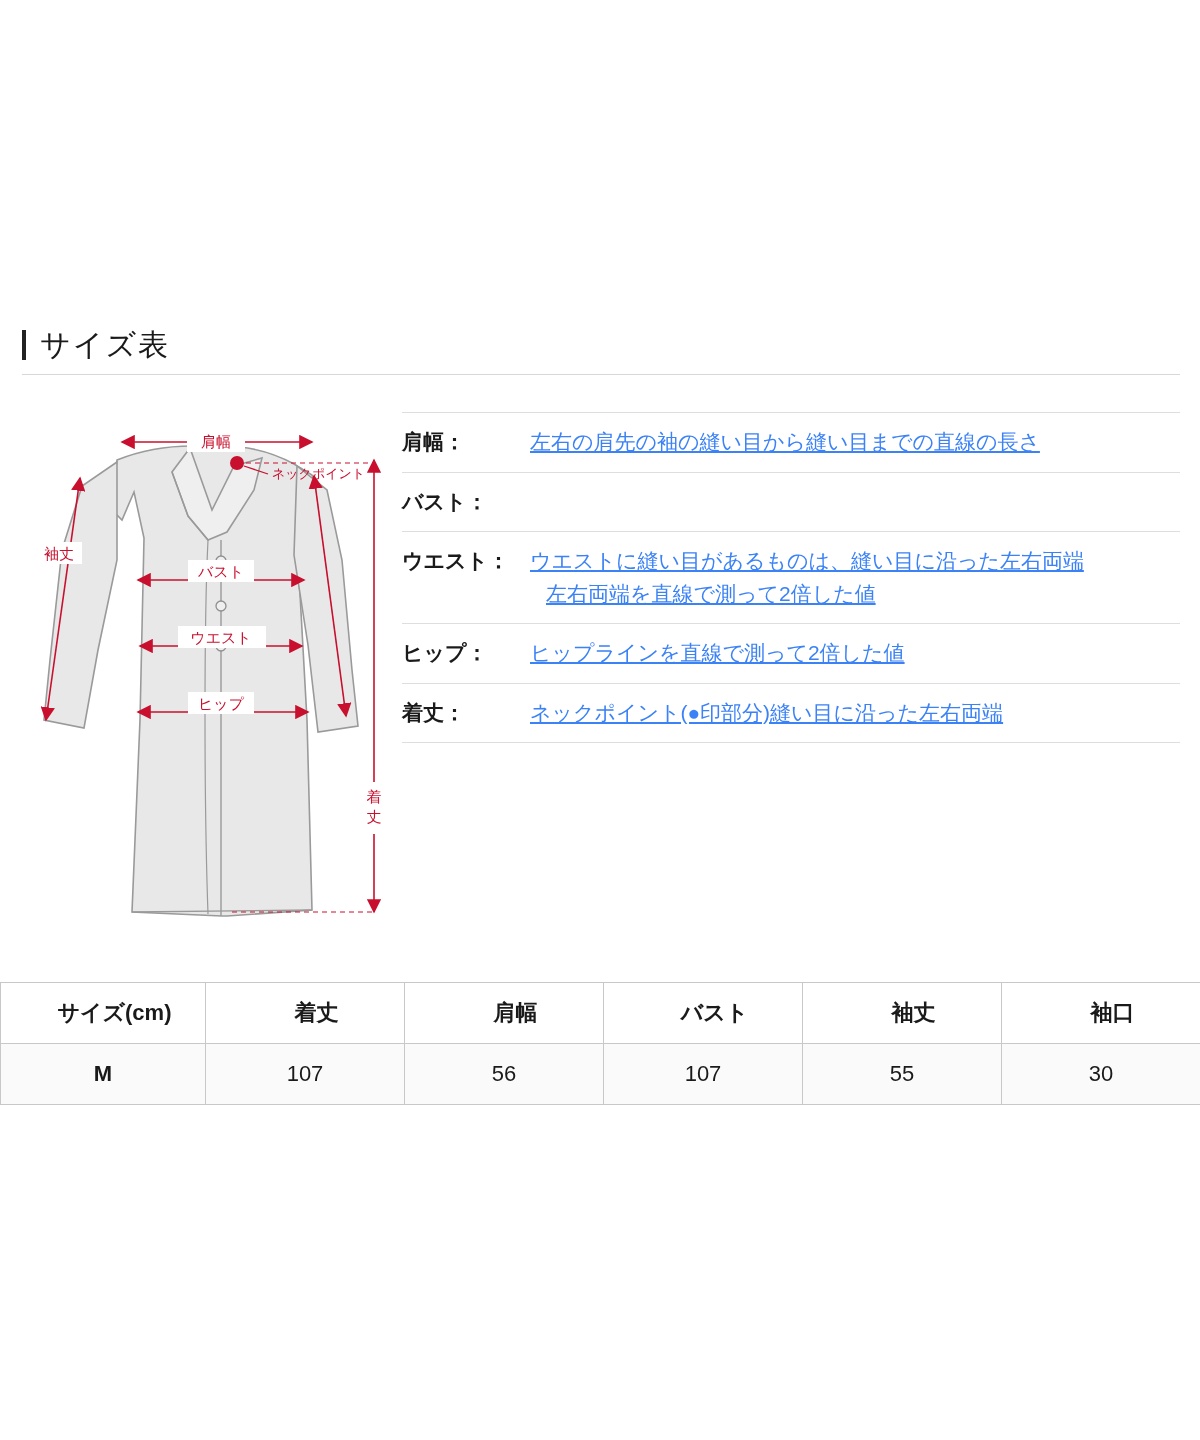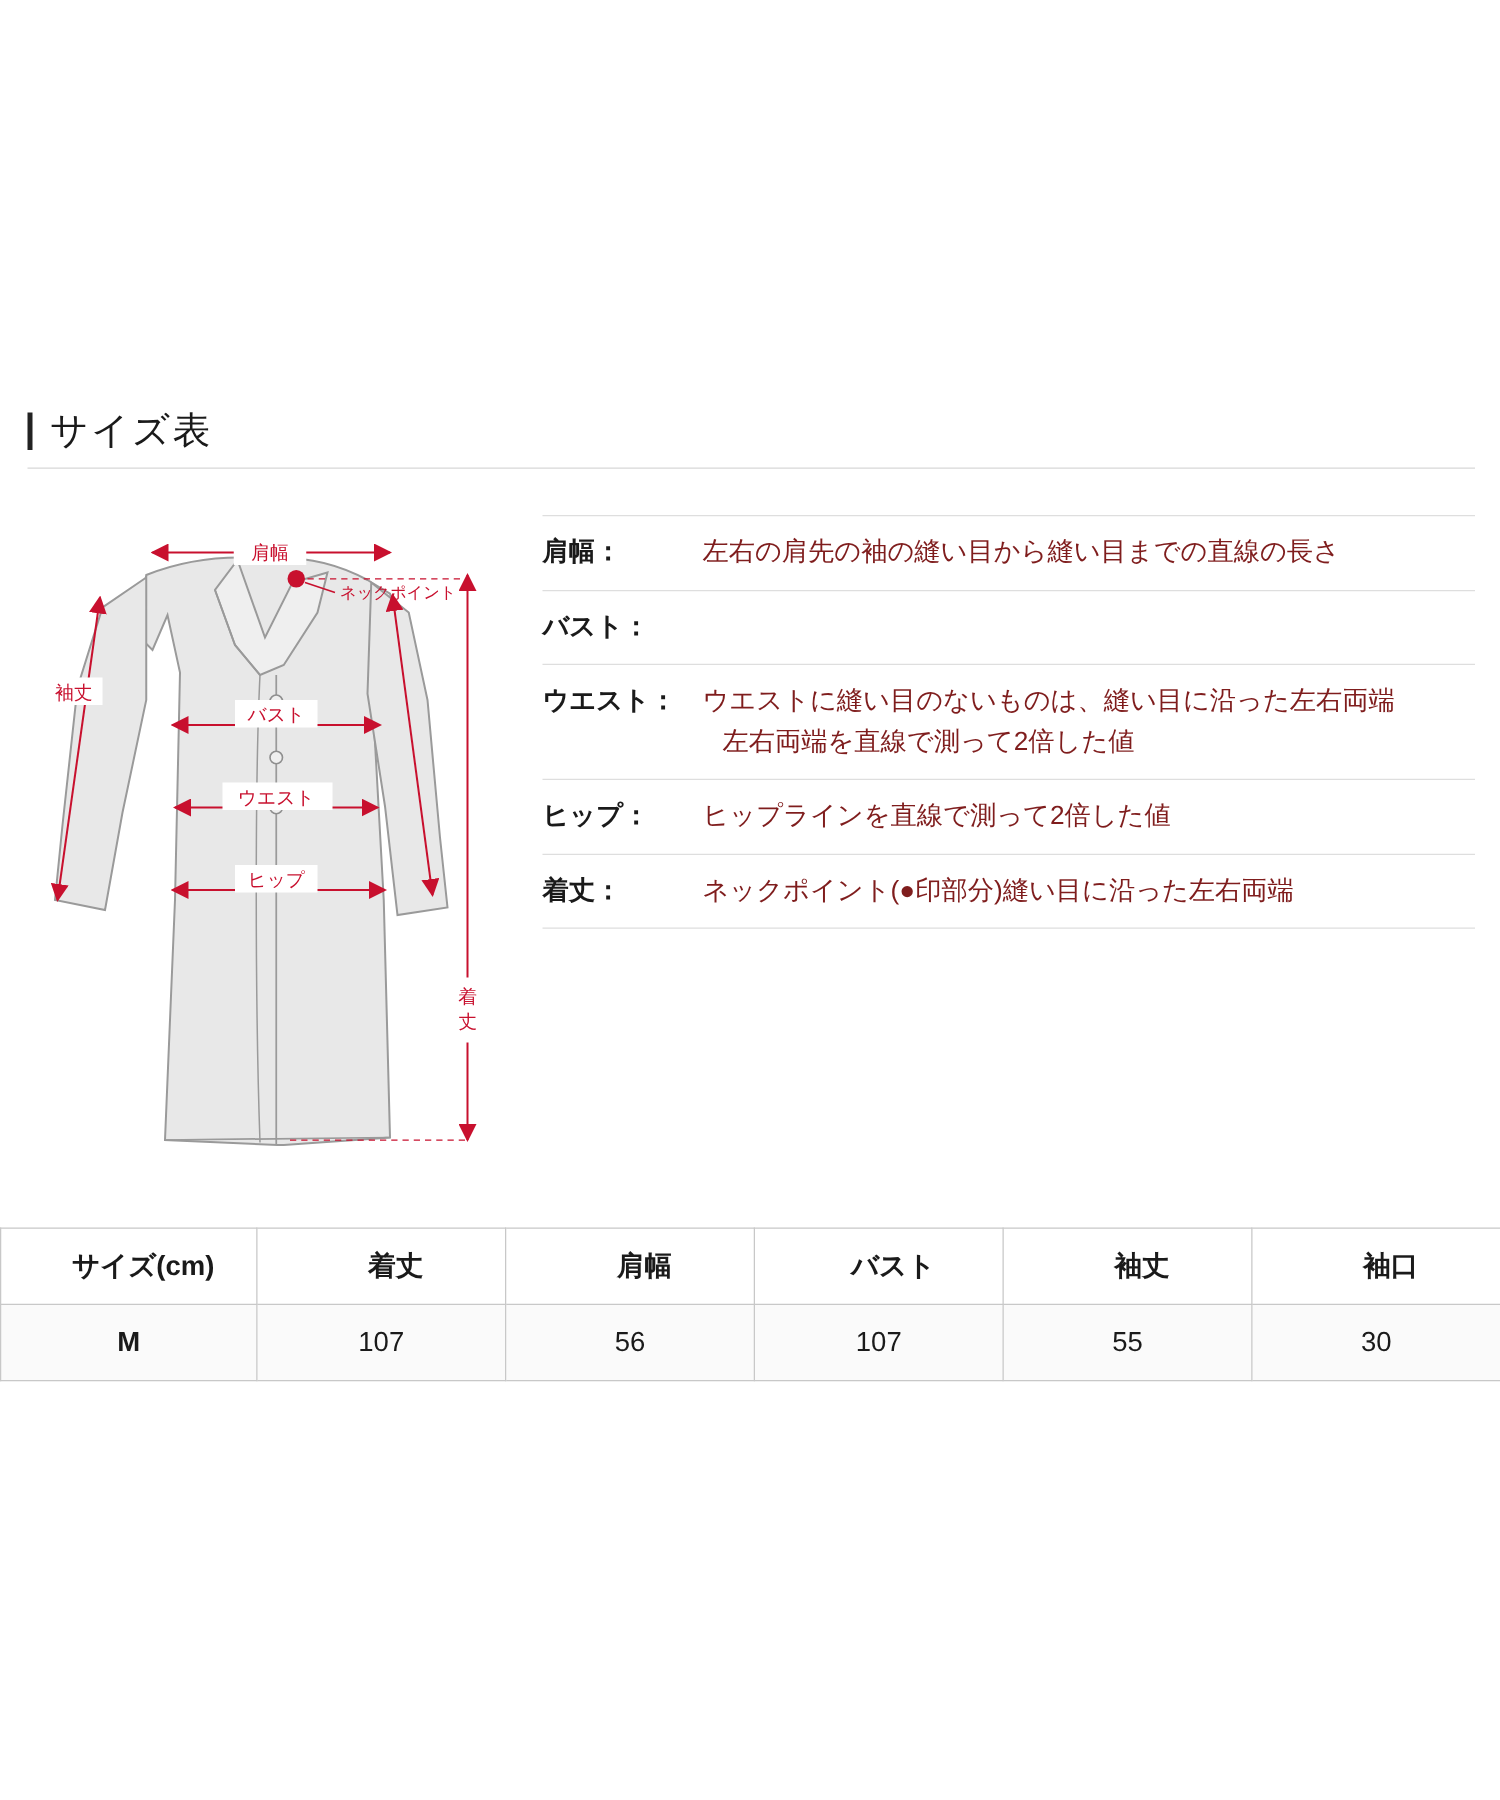--- a/index.html
+++ b/index.html
@@ -72,38 +72,38 @@
     left: 380px;
     top: 0;
     width: 778px;
   }
   .def-row {
     display: flex;
     align-items: flex-start;
     border-bottom: 1px solid #dedede;
     padding: 13px 0 13px 0;
     min-height: 30px;
-    margin-left: 32px;
   }
   .def-row:first-child { border-top: 1px solid #dedede; }
   .def-term {
     width: 128px;
     flex: 0 0 128px;
     font-size: 21px;
     color: #1a1a1a;
     font-weight: bold;
     line-height: 1.55;
     letter-spacing: 0px;
   }
   .def-desc {
     flex: 1;
     font-size: 21px;
-    color: #7f1d1d;
+    color: #3b82f6;
     line-height: 1.55;
     letter-spacing: 0px;
+    text-decoration: underline;
   }
   .def-desc .ln { display: block; }
   .def-desc .ln.indent { padding-left: 16px; }
 
   
   .size-table {
     position: absolute;
     left: 0px;
     top: 982px;
     width: 1200px;
@@ -248,21 +248,21 @@
         </div>
       </div>
 
       <div class="def-row">
         <div class="def-term">バスト：</div>
       </div>
 
       <div class="def-row">
         <div class="def-term">ウエスト：</div>
         <div class="def-desc">
-          <span class="ln">ウエストに縫い目のないものは、縫い目に沿った左右両端</span>
+          <span class="ln">ウエストに縫い目があるものは、縫い目に沿った左右両端</span>
           <span class="ln indent">左右両端を直線で測って2倍した値</span>
         </div>
       </div>
 
       <div class="def-row">
         <div class="def-term">ヒップ：</div>
         <div class="def-desc">
           <span class="ln">ヒップラインを直線で測って2倍した値</span>
         </div>
       </div>

